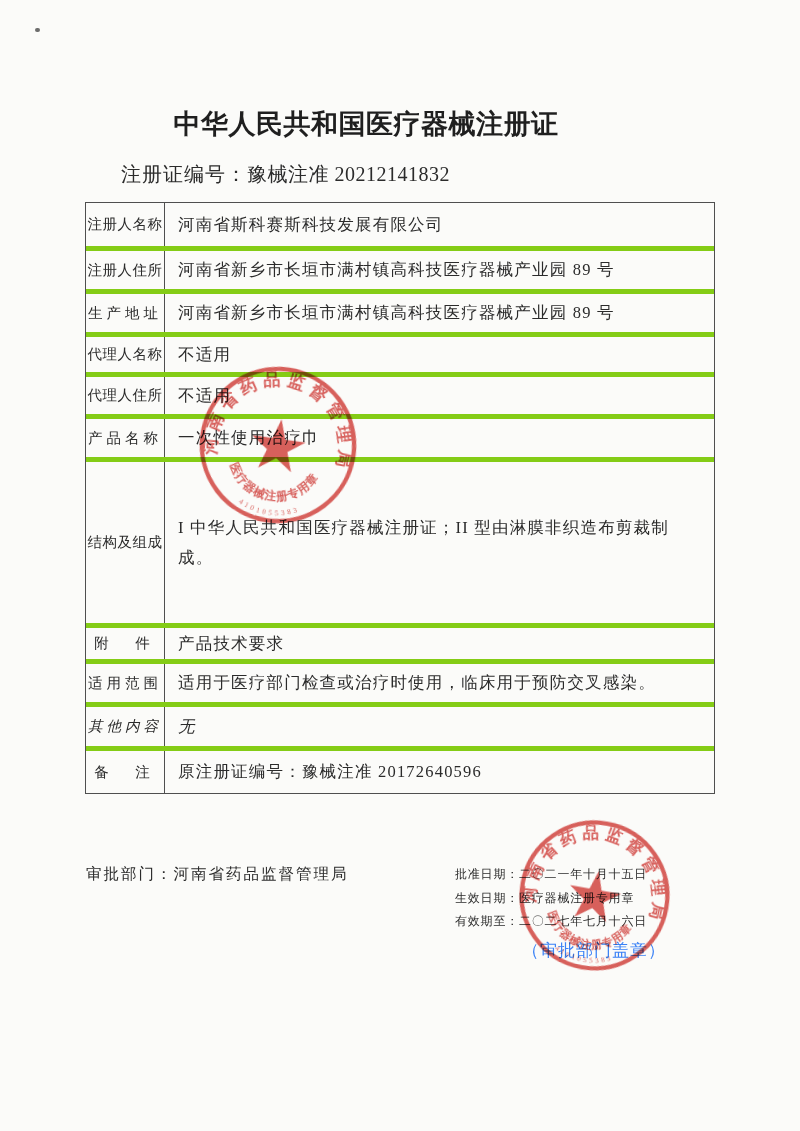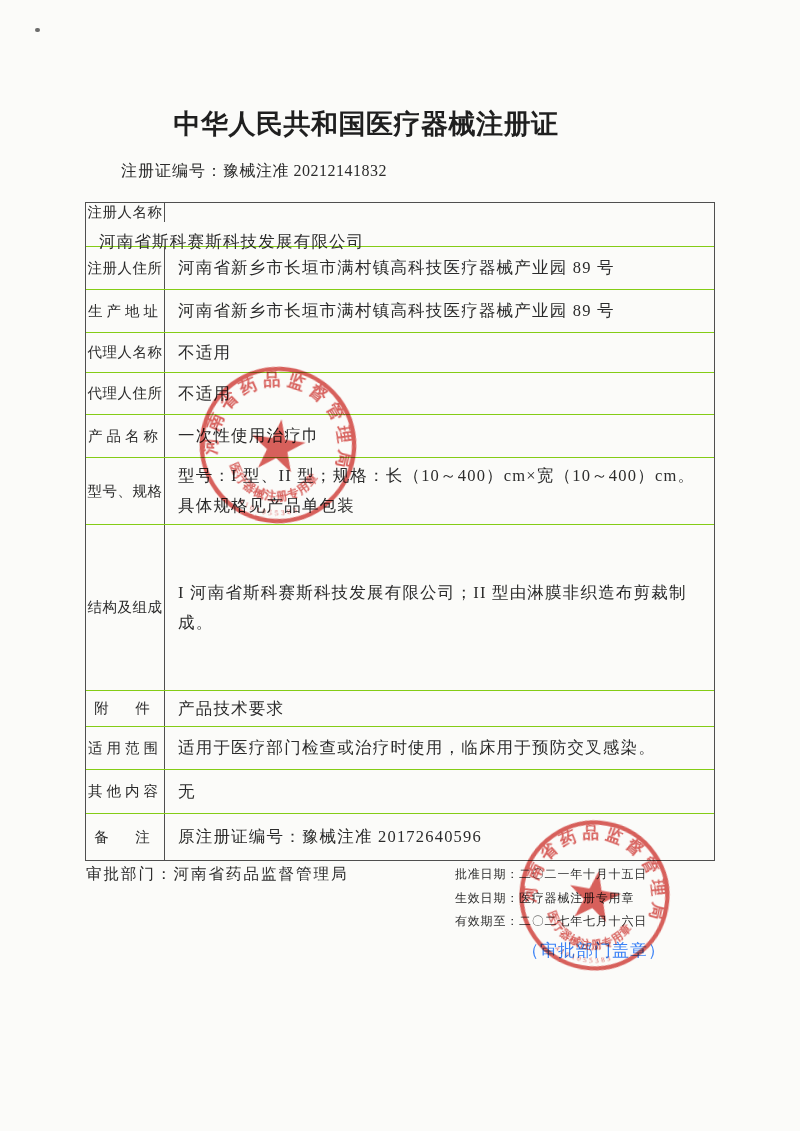--- a/index.html
+++ b/index.html
@@ -6,24 +6,24 @@
   .page{
     position:relative;width:800px;height:1131px;background:#fbfbf9;
     font-family:"Liberation Serif","DejaVu Serif",serif;color:#2b2b2b;
     overflow:hidden;margin:0 auto;padding-left:32px;
   }
   .speck{position:absolute;left:35px;top:28px;width:5px;height:4px;background:#4a4a4a;border-radius:2px;opacity:.8;}
   .title{
     position:absolute;top:106px;left:366px;transform:translateX(-50%);
     margin:0;font-size:27px;font-weight:bold;letter-spacing:.5px;white-space:nowrap;color:#1f1f1f;
   }
-  .certno{position:absolute;left:121px;top:161px;font-size:16px;letter-spacing:1px;white-space:nowrap;}
+  .certno{position:absolute;left:121px;top:161px;font-size:20px;letter-spacing:1px;white-space:nowrap;}
   .certno .num{letter-spacing:.5px;}
   .cert-table{position:absolute;left:85px;top:202px;width:630px;border:1px solid #4f4f4f;box-sizing:border-box;}
-  .row{display:flex;border-top:1px solid #84cc16;box-sizing:border-box;}
+  .row{display:flex;border-top:5px solid #84cc16;box-sizing:border-box;}
   .row:first-child{border-top:none;}
   .cell{box-sizing:border-box;}
   .cell.label{
     width:79px;border-right:1px solid #4f4f4f;display:flex;align-items:center;justify-content:center;
     font-size:14.5px;text-align:center;flex:none;white-space:nowrap;
   }
   .cell.value{
     flex:1;display:flex;align-items:center;padding:5px 10px 5px 13px;
     font-size:16.5px;line-height:30px;letter-spacing:1.2px;
   }
@@ -45,21 +45,21 @@
 <div class="page">
   <div class="speck"></div>
 
   <h1 class="title">中华人民共和国医疗器械注册证</h1>
 
   <div class="certno">
     <span>注册证编号：</span><span class="num">豫械注准 20212141832</span>
   </div>
 
   <div class="cert-table">
-      <div class="row" style="height: 43px; flex-direction: column;">
+      <div class="row" style="height: 43px;">
         <div class="cell label" style="letter-spacing: 0.5px;">注册人名称</div>
         <div class="cell value">河南省斯科赛斯科技发展有限公司</div>
       </div>
       <div class="row" style="height: 43px;">
         <div class="cell label" style="letter-spacing: 0.5px;">注册人住所</div>
         <div class="cell value">河南省新乡市长垣市满村镇高科技医疗器械产业园 89 号</div>
       </div>
       <div class="row" style="height: 43px;">
         <div class="cell label" style="letter-spacing: 4px;">生产地址</div>
         <div class="cell value">河南省新乡市长垣市满村镇高科技医疗器械产业园 89 号</div>
@@ -69,37 +69,33 @@
         <div class="cell value">不适用</div>
       </div>
       <div class="row" style="height: 42px;">
         <div class="cell label" style="letter-spacing: 0.5px;">代理人住所</div>
         <div class="cell value">不适用</div>
       </div>
       <div class="row" style="height: 43px;">
         <div class="cell label" style="letter-spacing: 4px;">产品名称</div>
         <div class="cell value">一次性使用治疗巾</div>
       </div>
-      <div class="row" style="height: 67px;">
-        <div class="cell label" style="letter-spacing: 0.5px;">型号、规格</div>
-        <div class="cell value">型号：I 型、II 型；规格：长（10～400）cm×宽（10～400）cm。具体规格见产品单包装</div>
-      </div>
       <div class="row" style="height: 166px;">
         <div class="cell label" style="letter-spacing: 0.5px;">结构及组成</div>
-        <div class="cell value">I 河南省斯科赛斯科技发展有限公司；II 型由淋膜非织造布剪裁制成。</div>
+        <div class="cell value">I 中华人民共和国医疗器械注册证；II 型由淋膜非织造布剪裁制成。</div>
       </div>
       <div class="row" style="height: 36px;">
         <div class="cell label" style="letter-spacing: 6px;">附　件</div>
         <div class="cell value">产品技术要求</div>
       </div>
       <div class="row" style="height: 43px;">
         <div class="cell label" style="letter-spacing: 4px;">适用范围</div>
         <div class="cell value">适用于医疗部门检查或治疗时使用，临床用于预防交叉感染。</div>
       </div>
-      <div class="row" style="height: 44px;">
+      <div class="row" style="height: 44px; font-style: italic;">
         <div class="cell label" style="letter-spacing: 4px;">其他内容</div>
         <div class="cell value">无</div>
       </div>
       <div class="row" style="height: 47px;">
         <div class="cell label" style="letter-spacing: 6px;">备　注</div>
         <div class="cell value">原注册证编号：豫械注准 20172640596</div>
       </div>
     </div>
 
   <div class="approval">

